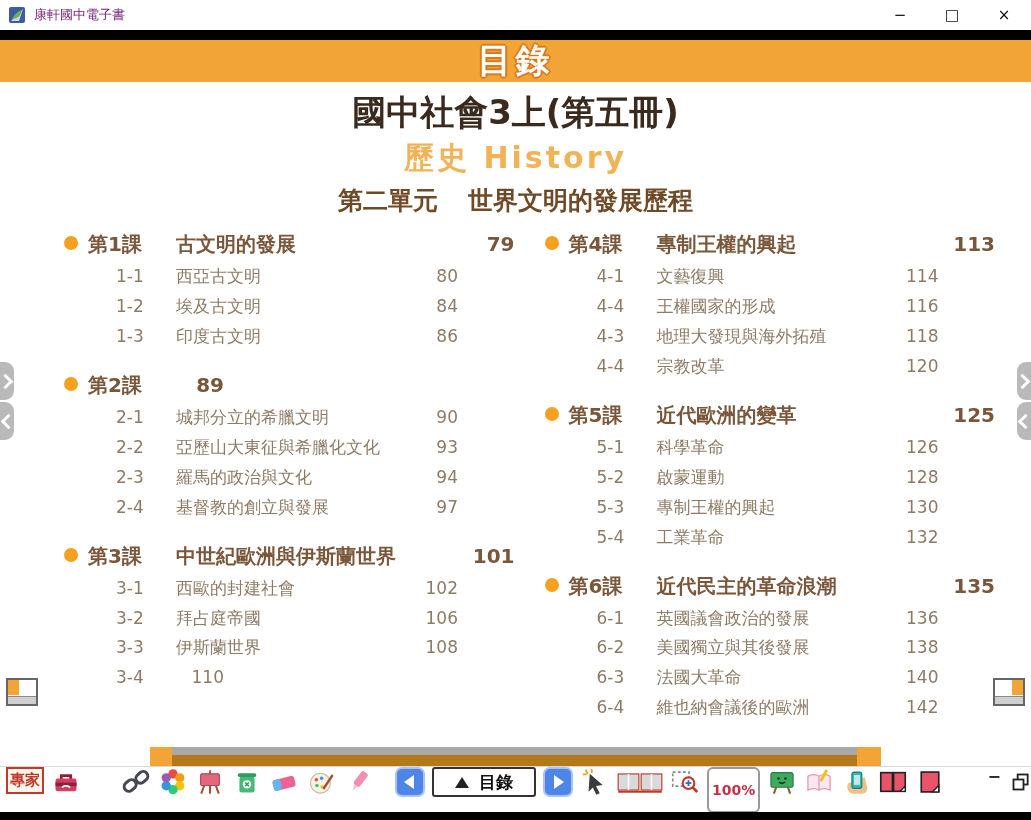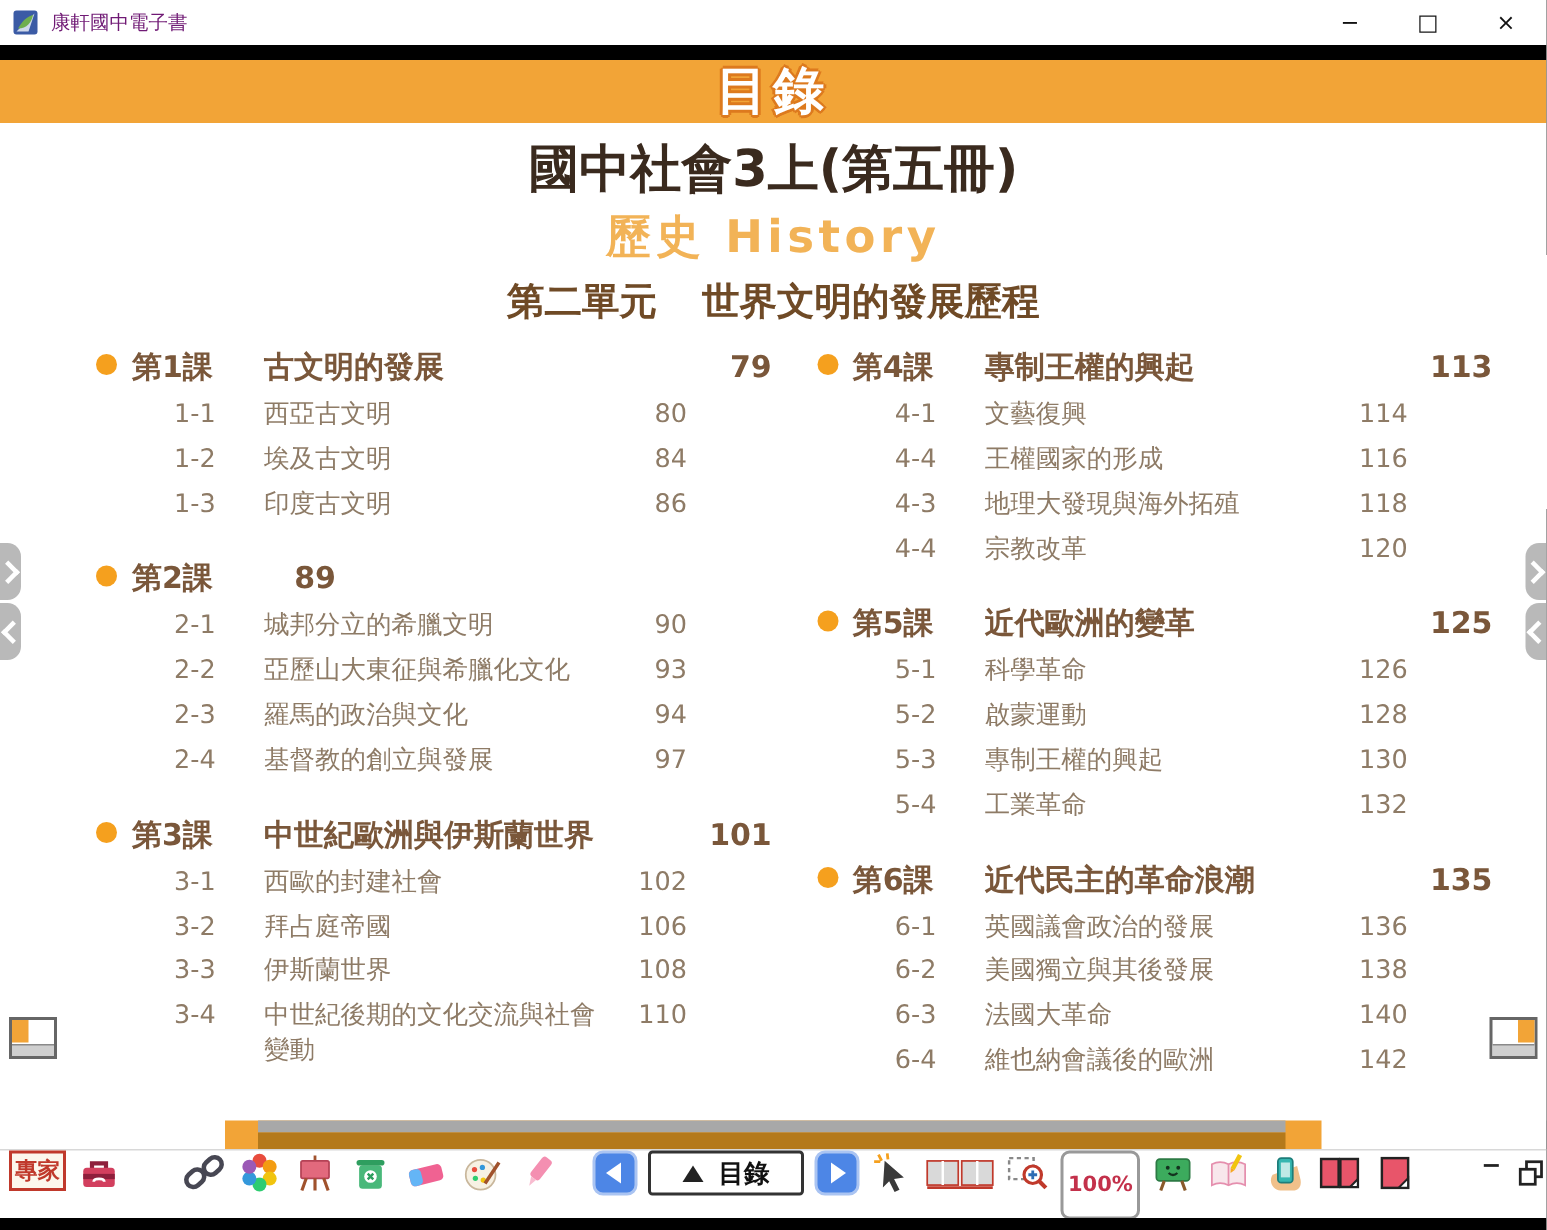--- a/index.html
+++ b/index.html
@@ -182,21 +182,20 @@
         <span class="stitle">拜占庭帝國</span>
         <span class="lpage">106</span>
       </div>
             <div class="lrow sub">
         <span class="snum">3-3</span>
         <span class="stitle">伊斯蘭世界</span>
         <span class="lpage">108</span>
       </div>
             <div class="lrow sub">
         <span class="snum">3-4</span>
-        <span class="stitle">中世紀後期的文化交流與社會變動</span>
         <span class="lpage">110</span>
       </div>
           </div>
         </div>
         <div class="toc-col">
           <div class="lesson">
       <div class="lrow head">
         <span class="bullet"></span>
         <span class="lnum">第4課</span>
         <span class="ltitle">專制王權的興起</span>

